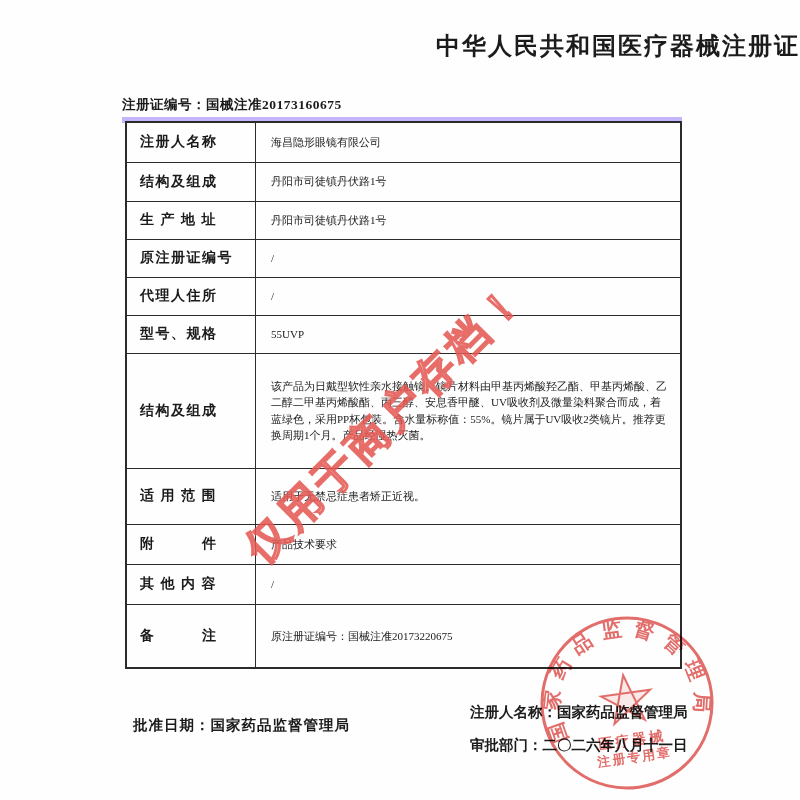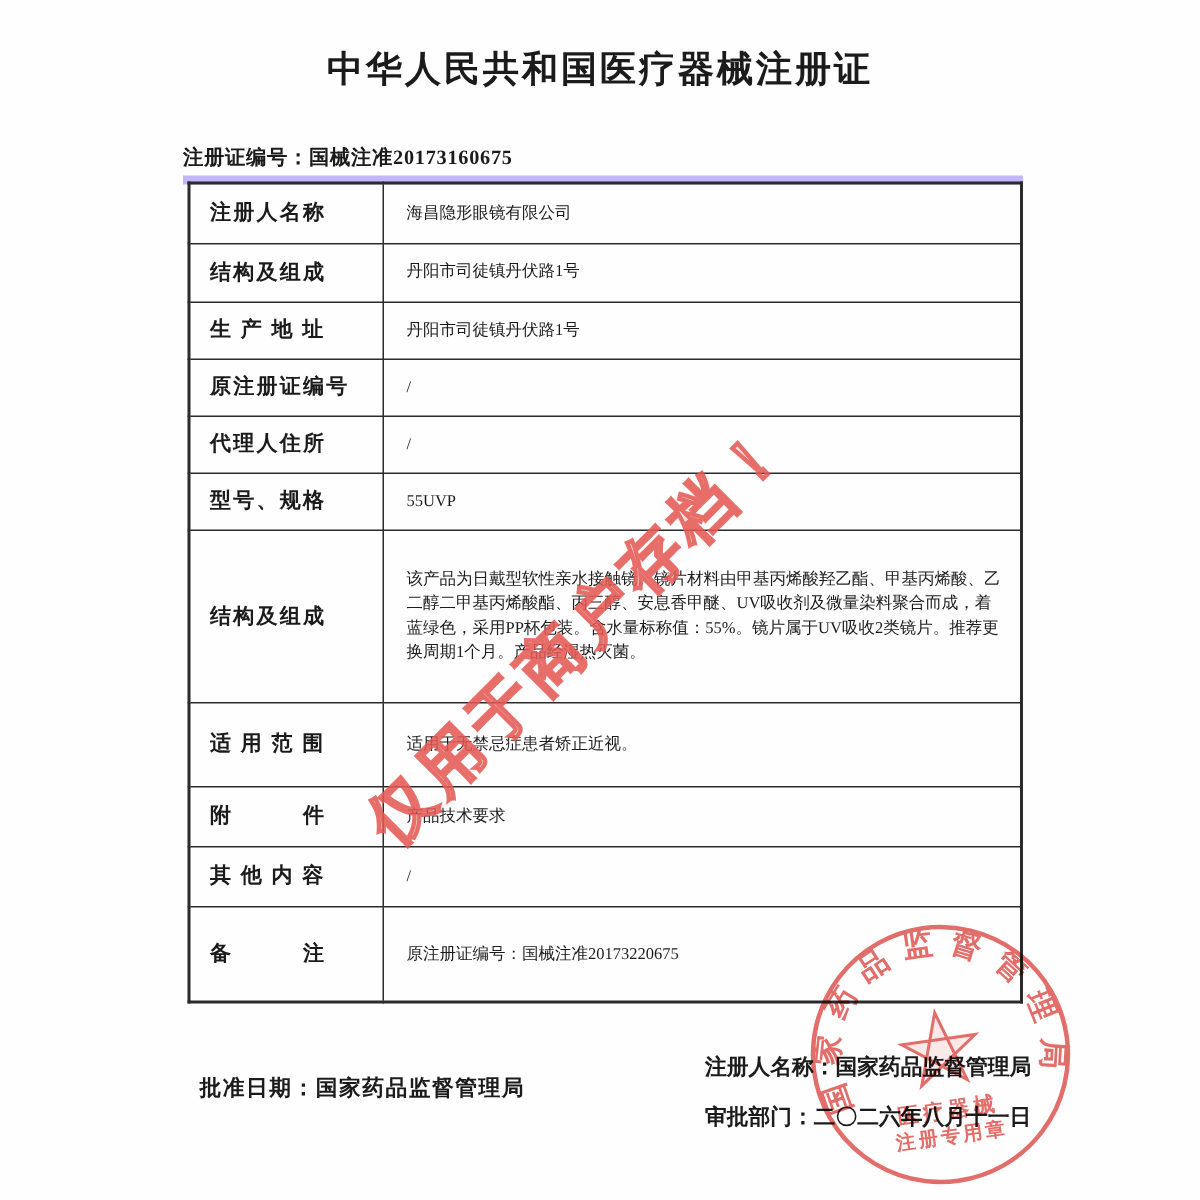--- a/index.html
+++ b/index.html
@@ -2,21 +2,21 @@
 <html><head>
 <meta charset="utf-8">
 <style>
   html,body{margin:0;padding:0;background:#e8e8e8;}
   .page{
     position:relative;width:800px;height:800px;margin:0 auto;
     background:#fefefe;color:#1b1b1b;overflow:hidden;
     font-family:"Liberation Serif","DejaVu Serif",serif;
   }
   .title{
-    position:absolute;top:30px;left:0;width:100%;text-align:center;
+    position:absolute;top:30px;left:0;width:100%;text-align:right;
     font-size:24px;font-weight:bold;letter-spacing:2px;
   }
   .regline{
     position:absolute;left:122px;top:96px;width:560px;
     border-bottom:6px solid #c4b5fd;padding-bottom:3px;
     font-size:13.5px;font-weight:600;letter-spacing:.5px;
   }
   table.cert{
     position:absolute;left:125px;top:121px;width:557px;
     border-collapse:collapse;table-layout:fixed;

